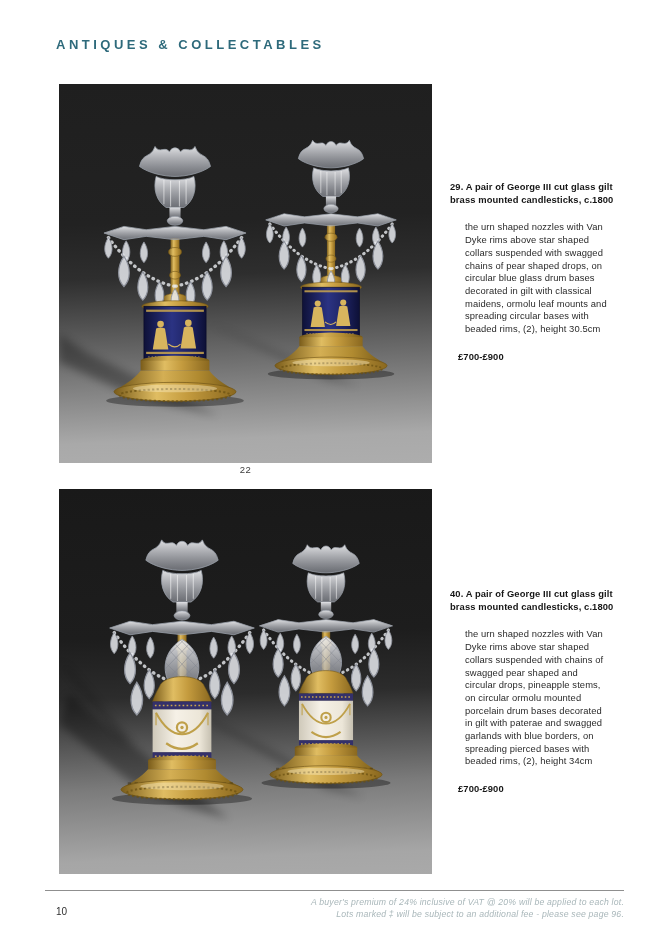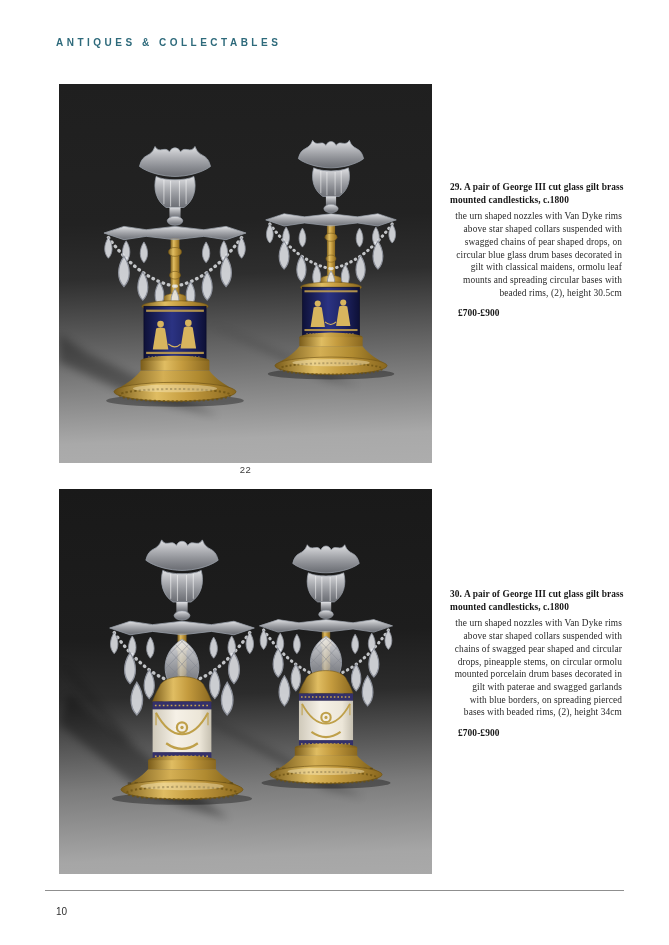--- a/index.html
+++ b/index.html
@@ -2,44 +2,44 @@
 <html><head>
 <meta charset="utf-8">
 <style>
   html,body{margin:0;padding:0;background:#ffffff;}
   .page{
     position:relative;width:669px;height:945px;background:#ffffff;
     font-family:"Liberation Sans","DejaVu Sans",sans-serif;overflow:hidden;
   }
   .section-header{
     position:absolute;left:56px;top:37px;
-    font-size:10px;font-weight:bold;letter-spacing:3.5px;color:#2e6a7b;
+    font-size:13px;font-weight:bold;letter-spacing:3.5px;color:#2e6a7b;
   }
   .photo{
     position:absolute;left:59px;width:373px;overflow:hidden;
   }
   .photo-29{top:84px;height:379px;
     background:linear-gradient(178deg,#1f1f1f 0%,#222222 36%,#2e2e2e 50%,#6f6f6f 72%,#a9a9a9 92%,#adadad 100%);}
   .photo-30{top:489px;height:385px;
     background:linear-gradient(178deg,#191919 0%,#1d1d1d 38%,#2c2c2c 53%,#7b7b7b 76%,#a6a6a6 94%,#a9a9a9 100%);}
   .photo svg{display:block;width:100%;height:100%;}
   .photo-caption{
     position:absolute;left:59px;width:373px;text-align:center;
     font-size:9.5px;color:#3a3a3a;letter-spacing:0.5px;
   }
   .caption-29{top:464px;}
   .caption-30{top:877px;}
   .lot-text{
     position:absolute;left:450px;width:176px;
-    font-size:9.4px;line-height:12.7px;color:#2a2a2a;letter-spacing:0.1px;font-family:Liberation Serif, serif;
+    font-size:9.4px;line-height:12.7px;color:#2a2a2a;letter-spacing:0.1px;
   }
   .lot-29-text{top:181px;}
   .lot-30-text{top:588px;}
   .lot-title{margin:0;font-weight:bold;color:#161616;}
-  .lot-body{margin:4px;text-align:right;}
+  .lot-body{margin:15px;}
   .lot-estimate{margin:8px;font-weight:bold;color:#161616;}
   .bottom-rule{
     position:absolute;left:45px;top:890px;width:579px;height:0;
     border-top:1px solid #8f8f8f;
   }
   .footer-note{
     position:absolute;right:45px;top:897px;width:430px;text-align:right;
     font-size:8.7px;line-height:11.5px;font-style:italic;color:#a9b7ba;letter-spacing:0.2px;
   }
   .page-number{
@@ -245,21 +245,25 @@
     </svg>
   </div>
 
   <div class="lot-text lot-29-text">
     <p class="lot-title">29. A pair of George III cut glass gilt brass mounted candlesticks, c.1800</p>
     <p class="lot-body">the urn shaped nozzles with Van Dyke rims above star shaped collars suspended with swagged chains of pear shaped drops, on circular blue glass drum bases decorated in gilt with classical maidens, ormolu leaf mounts and spreading circular bases with beaded rims, (2), height 30.5cm</p>
     <p class="lot-estimate">£700-£900</p>
   </div>
 
   <div class="lot-text lot-30-text">
-    <p class="lot-title">30. A pair of George III cut glass gilt brass mounted candlesticks, c.1800</p>
+    <p class="lot-title">40. A pair of George III cut glass gilt brass mounted candlesticks, c.1800</p>
     <p class="lot-body">the urn shaped nozzles with Van Dyke rims above star shaped collars suspended with chains of swagged pear shaped and circular drops, pineapple stems, on circular ormolu mounted porcelain drum bases decorated in gilt with paterae and swagged garlands with blue borders, on spreading pierced bases with beaded rims, (2), height 34cm</p>
     <p class="lot-estimate">£700-£900</p>
   </div>
 
   <div class="bottom-rule"></div>
+  <div class="footer-note">
+    <div>A buyer's premium of 24% inclusive of VAT @ 20% will be applied to each lot.</div>
+    <div>Lots marked ‡ will be subject to an additional fee - please see page 96.</div>
+  </div>
   <div class="page-number">10</div>
 
 </div>
 
 </body></html>

